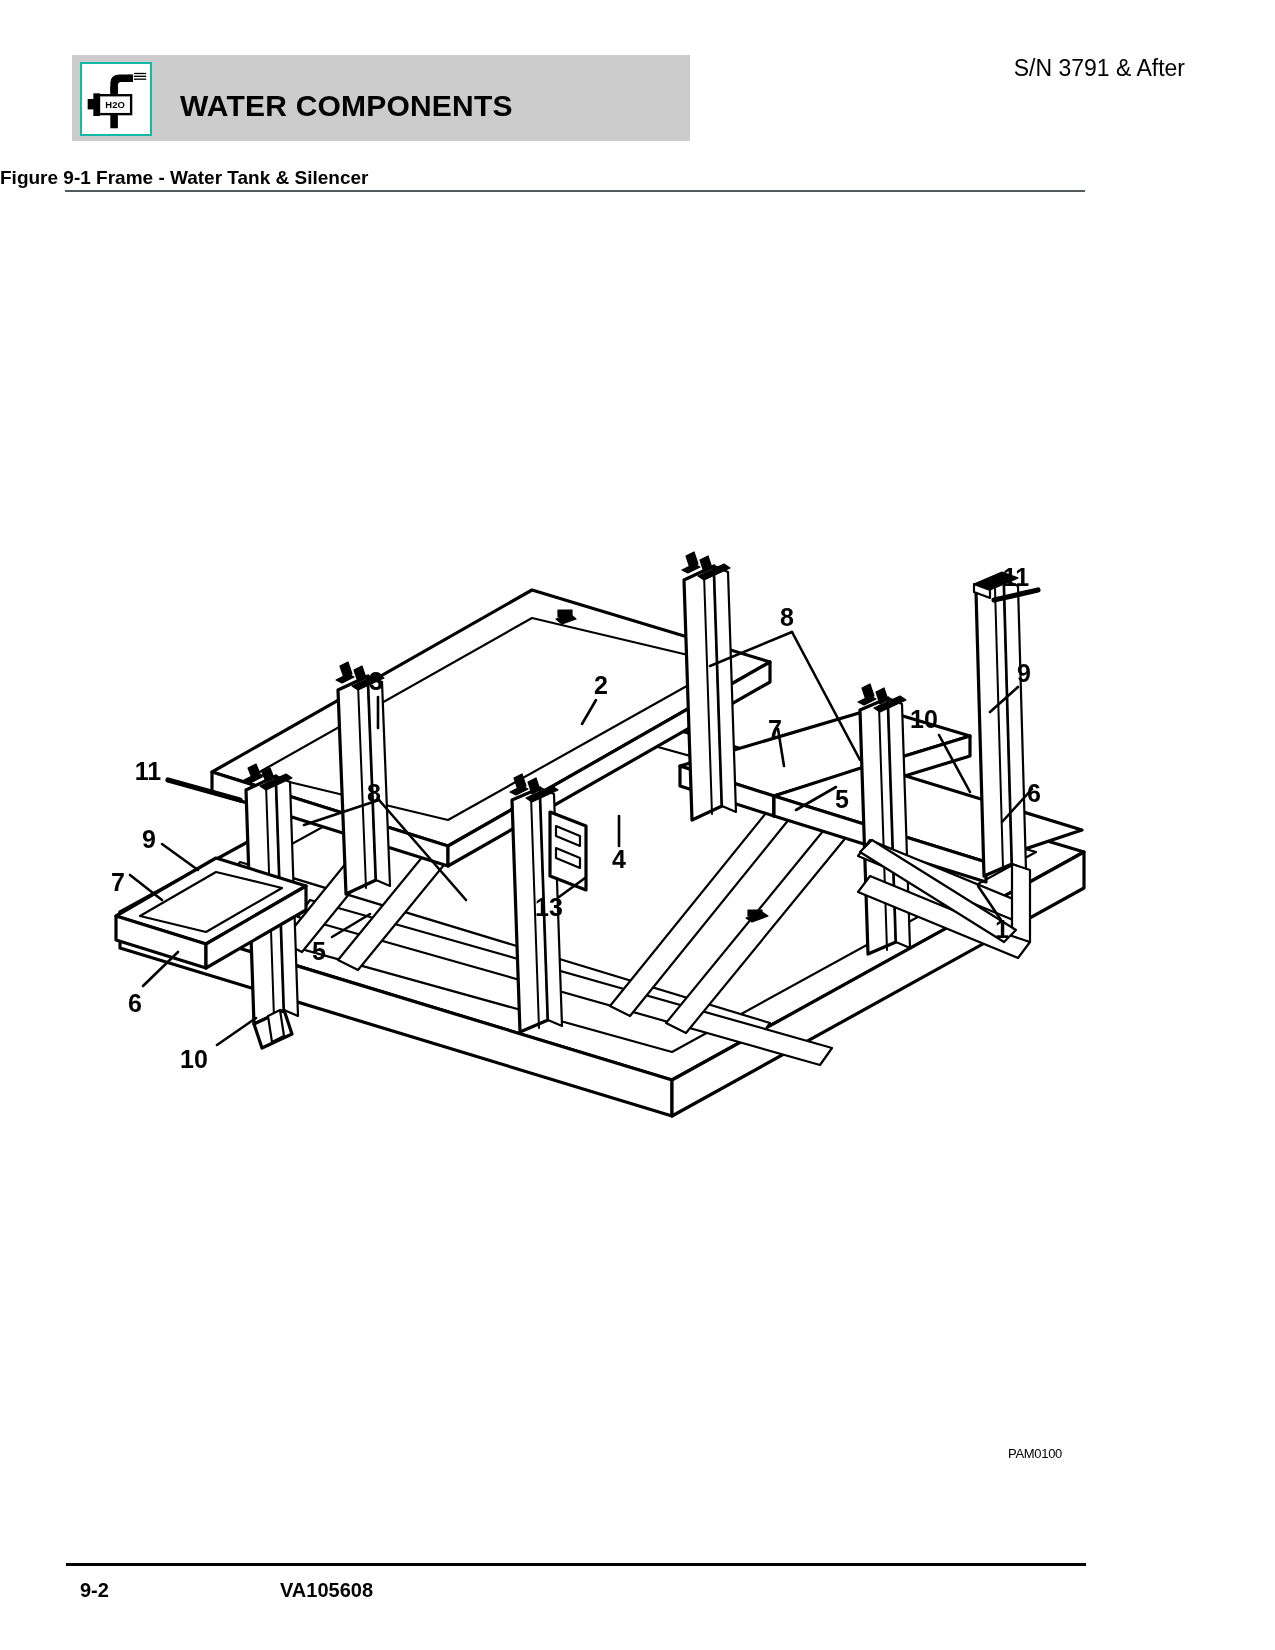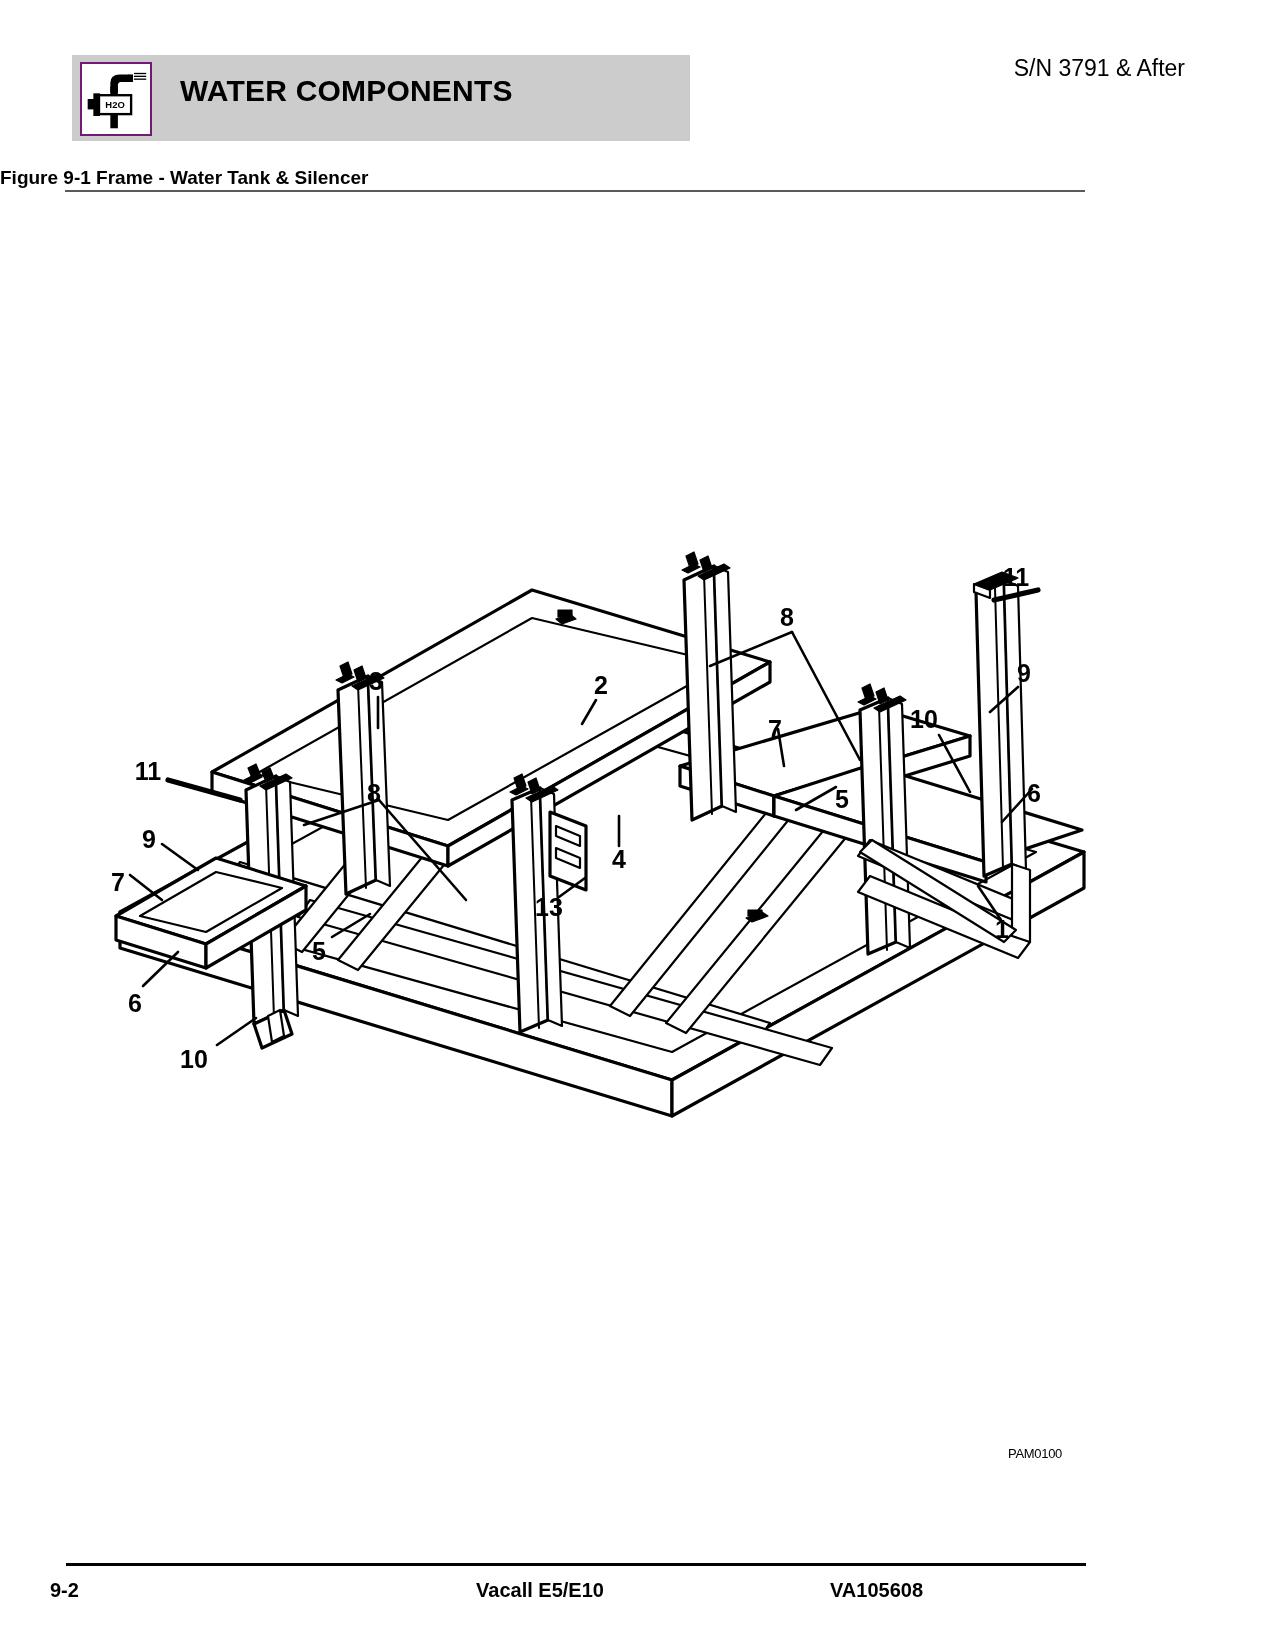--- a/index.html
+++ b/index.html
@@ -21,25 +21,25 @@
     position: absolute;
     left: 72px; top: 55px;
     width: 618px; height: 86px;
     background: #cccccc;
   }
   #header-icon-box {
     position: absolute;
     left: 80px; top: 62px;
     width: 72px; height: 74px;
     background: #ffffff;
-    border: 2px solid #701a75;
+    border: 2px solid #14b8a6;
   }
   #header-title {
     position: absolute;
-    left: 180px; top: 74px;
+    left: 180px; top: 89px;
     font-size: 30px;
     font-weight: bold;
     letter-spacing: 0.2px;
     white-space: nowrap;
   }
   #serial-note {
     position: absolute;
     right: 90px; top: 55px;
     font-size: 23px;
     text-align: right;
@@ -82,21 +82,21 @@
 
   
   #footer-rule {
     position: absolute;
     left: 66px; top: 1563px;
     width: 1020px; height: 0;
     border-top: 3px solid #000000;
   }
   #footer {
     position: absolute;
-    left: 50px; top: 1575px;
+    left: 80px; top: 1575px;
     width: 1020px;
     height: 30px;
     display: flex;
     align-items: center;
     font-size: 20px;
     font-weight: bold;
   }
   #footer-page  { width: 200px; text-align: left; }
   #footer-model { flex: 1; text-align: center; }
   #footer-doc   { width: 240px; }
@@ -357,15 +357,14 @@
     <text class="cal" x="479" y="716" text-anchor="middle">13</text>
   </g>
 </svg>
 </div>
 
 <div id="drawing-id">PAM0100</div>
 
 <div id="footer-rule"></div>
 <div id="footer">
   <div id="footer-page">9-2</div>
-  <div id="footer-model">Vacall E5/E10</div>
   <div id="footer-doc">VA105608</div>
 </div>
 
 </body></html>

